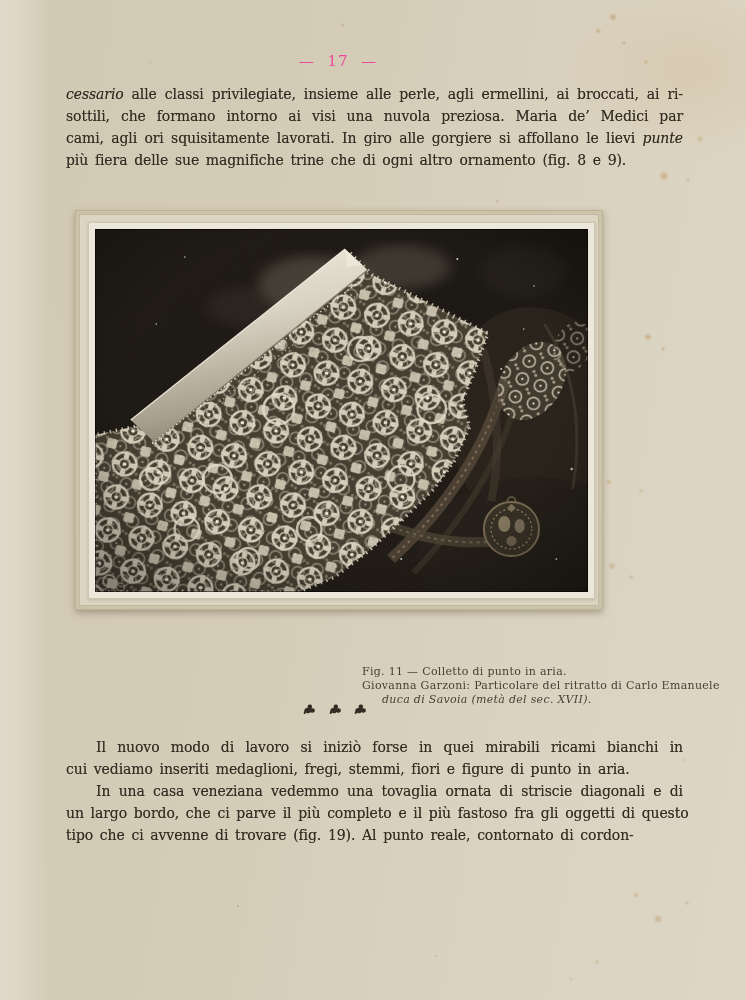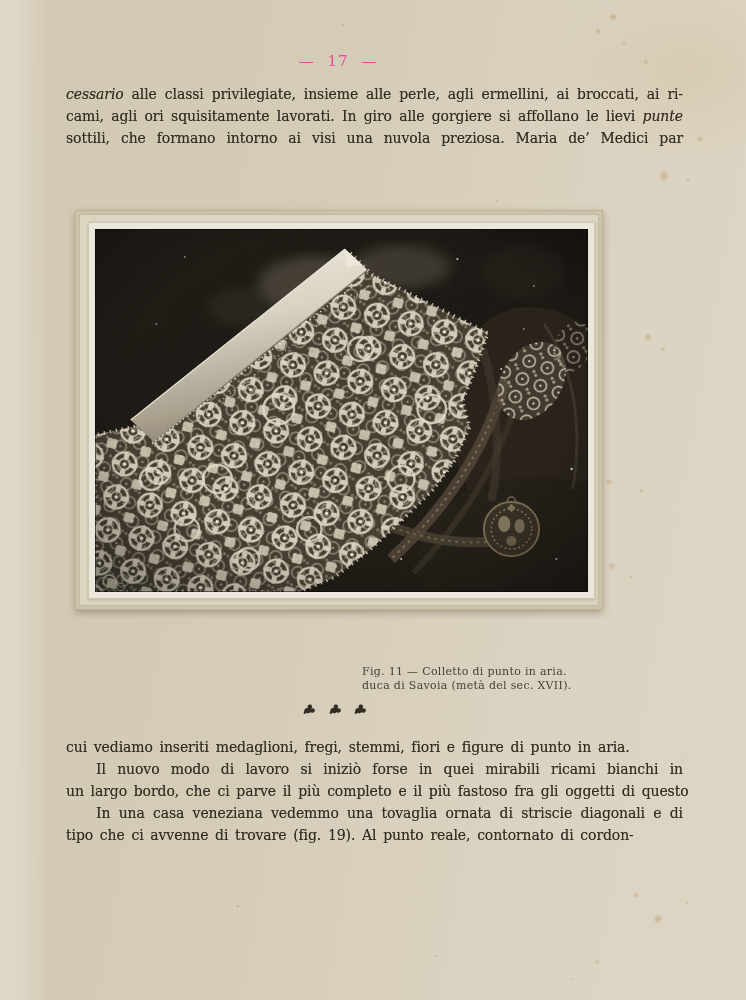--- a/index.html
+++ b/index.html
@@ -84,22 +84,23 @@
 </head>
 <body>
 
 <div class="page-edge-left"></div>
 <div class="foxing"></div>
 
 <div class="pageno">— 17 —</div>
 
 <div id="para1" class="textblock">
     <div class="tline"><span class="it">cessario</span><span> alle classi privilegiate, insieme alle perle, agli ermellini, ai broccati, ai ri-</span></div>
+    <div class="tline"><span>sottili, che formano intorno ai visi una nuvola preziosa. Maria de’ Medici par</span></div>
     <div class="tline"><span>cami, agli ori squisitamente lavorati. In giro alle gorgiere si affollano le lievi </span><span class="it">punte</span></div>
-    <div class="tline"><span>sottili, che formano intorno ai visi una nuvola preziosa. Maria de’ Medici par</span></div>
+    <div class="tline last"><span>più fiera delle sue magnifiche trine che di ogni altro ornamento (fig. 8 e 9).</span></div>
   </div>
 
 <div class="mount">
   <div class="photo-paper">
     <svg class="photo-svg" width="493" height="363" viewBox="0 0 483 363" preserveAspectRatio="none" aria-hidden="true">
       <defs>
         <linearGradient id="bgGrad" x1="0" y1="0" x2="1" y2="1">
           <stop offset="0" stop-color="#211c16"></stop>
           <stop offset="0.5" stop-color="#1c1813"></stop>
           <stop offset="1" stop-color="#272019"></stop>
@@ -226,20 +227,21 @@
         <rect x="0" y="0" width="483" height="363" fill="url(#grain)" opacity="0.05"></rect>
         <rect x="0" y="0" width="483" height="363" fill="url(#vign)"></rect>
         <rect x="0.5" y="0.5" width="482" height="362" fill="none" stroke="rgba(0,0,0,0.5)"></rect>
       </g>
     </svg>
   </div>
 </div>
 
 <div class="caption">
     <div class="tline">Fig. 11 — Colletto di punto in aria.</div>
+    <div class="tline">Giovanna Garzoni: Particolare del ritratto di Carlo Emanuele</div>
     <div class="tline">duca di Savoia (metà del sec. XVII).</div>
   </div>
 
 <div class="ornament">
   <svg width="13" height="11" viewBox="0 0 12 10">
     <defs>
       <symbol id="fleuron" viewBox="0 0 12 10">
         <path d="M1.2,8.6 C0.6,6.2 2.2,4.4 4.4,4.6 C3.6,2.6 5.0,0.8 7.0,1.4 C8.6,1.9 8.9,3.9 7.6,4.9 C9.6,4.1 11.4,5.5 10.9,7.4 C10.4,9.2 8.1,9.5 6.9,8.2 C6.2,9.4 4.6,9.8 3.6,8.9 C2.8,9.3 1.8,9.3 1.2,8.6 Z" fill="currentColor"></path>
         <circle cx="1.5" cy="9.2" r="0.9" fill="currentColor"></circle>
       </symbol>
@@ -248,20 +250,20 @@
   </svg>
   <svg width="13" height="11" viewBox="0 0 12 10">
       <use href="#fleuron" width="12" height="10"></use>
     </svg>
   <svg width="13" height="11" viewBox="0 0 12 10">
       <use href="#fleuron" width="12" height="10"></use>
     </svg>
 </div>
 
 <div id="para2" class="textblock">
+    <div class="tline indent"><span>Il nuovo modo di lavoro si iniziò forse in quei mirabili ricami bianchi in</span></div>
     <div class="tline last"><span>cui vediamo inseriti medaglioni, fregi, stemmi, fiori e figure di punto in aria.</span></div>
-    <div class="tline indent"><span>Il nuovo modo di lavoro si iniziò forse in quei mirabili ricami bianchi in</span></div>
   </div>
 <div id="para3" class="textblock">
+    <div class="tline indent"><span>In una casa veneziana vedemmo una tovaglia ornata di striscie diagonali e di</span></div>
     <div class="tline"><span>un largo bordo, che ci parve il più completo e il più fastoso fra gli oggetti di questo</span></div>
-    <div class="tline indent"><span>In una casa veneziana vedemmo una tovaglia ornata di striscie diagonali e di</span></div>
     <div class="tline last"><span>tipo che ci avvenne di trovare (fig. 19). Al punto reale, contornato di cordon-</span></div>
   </div>
 
 </body></html>

